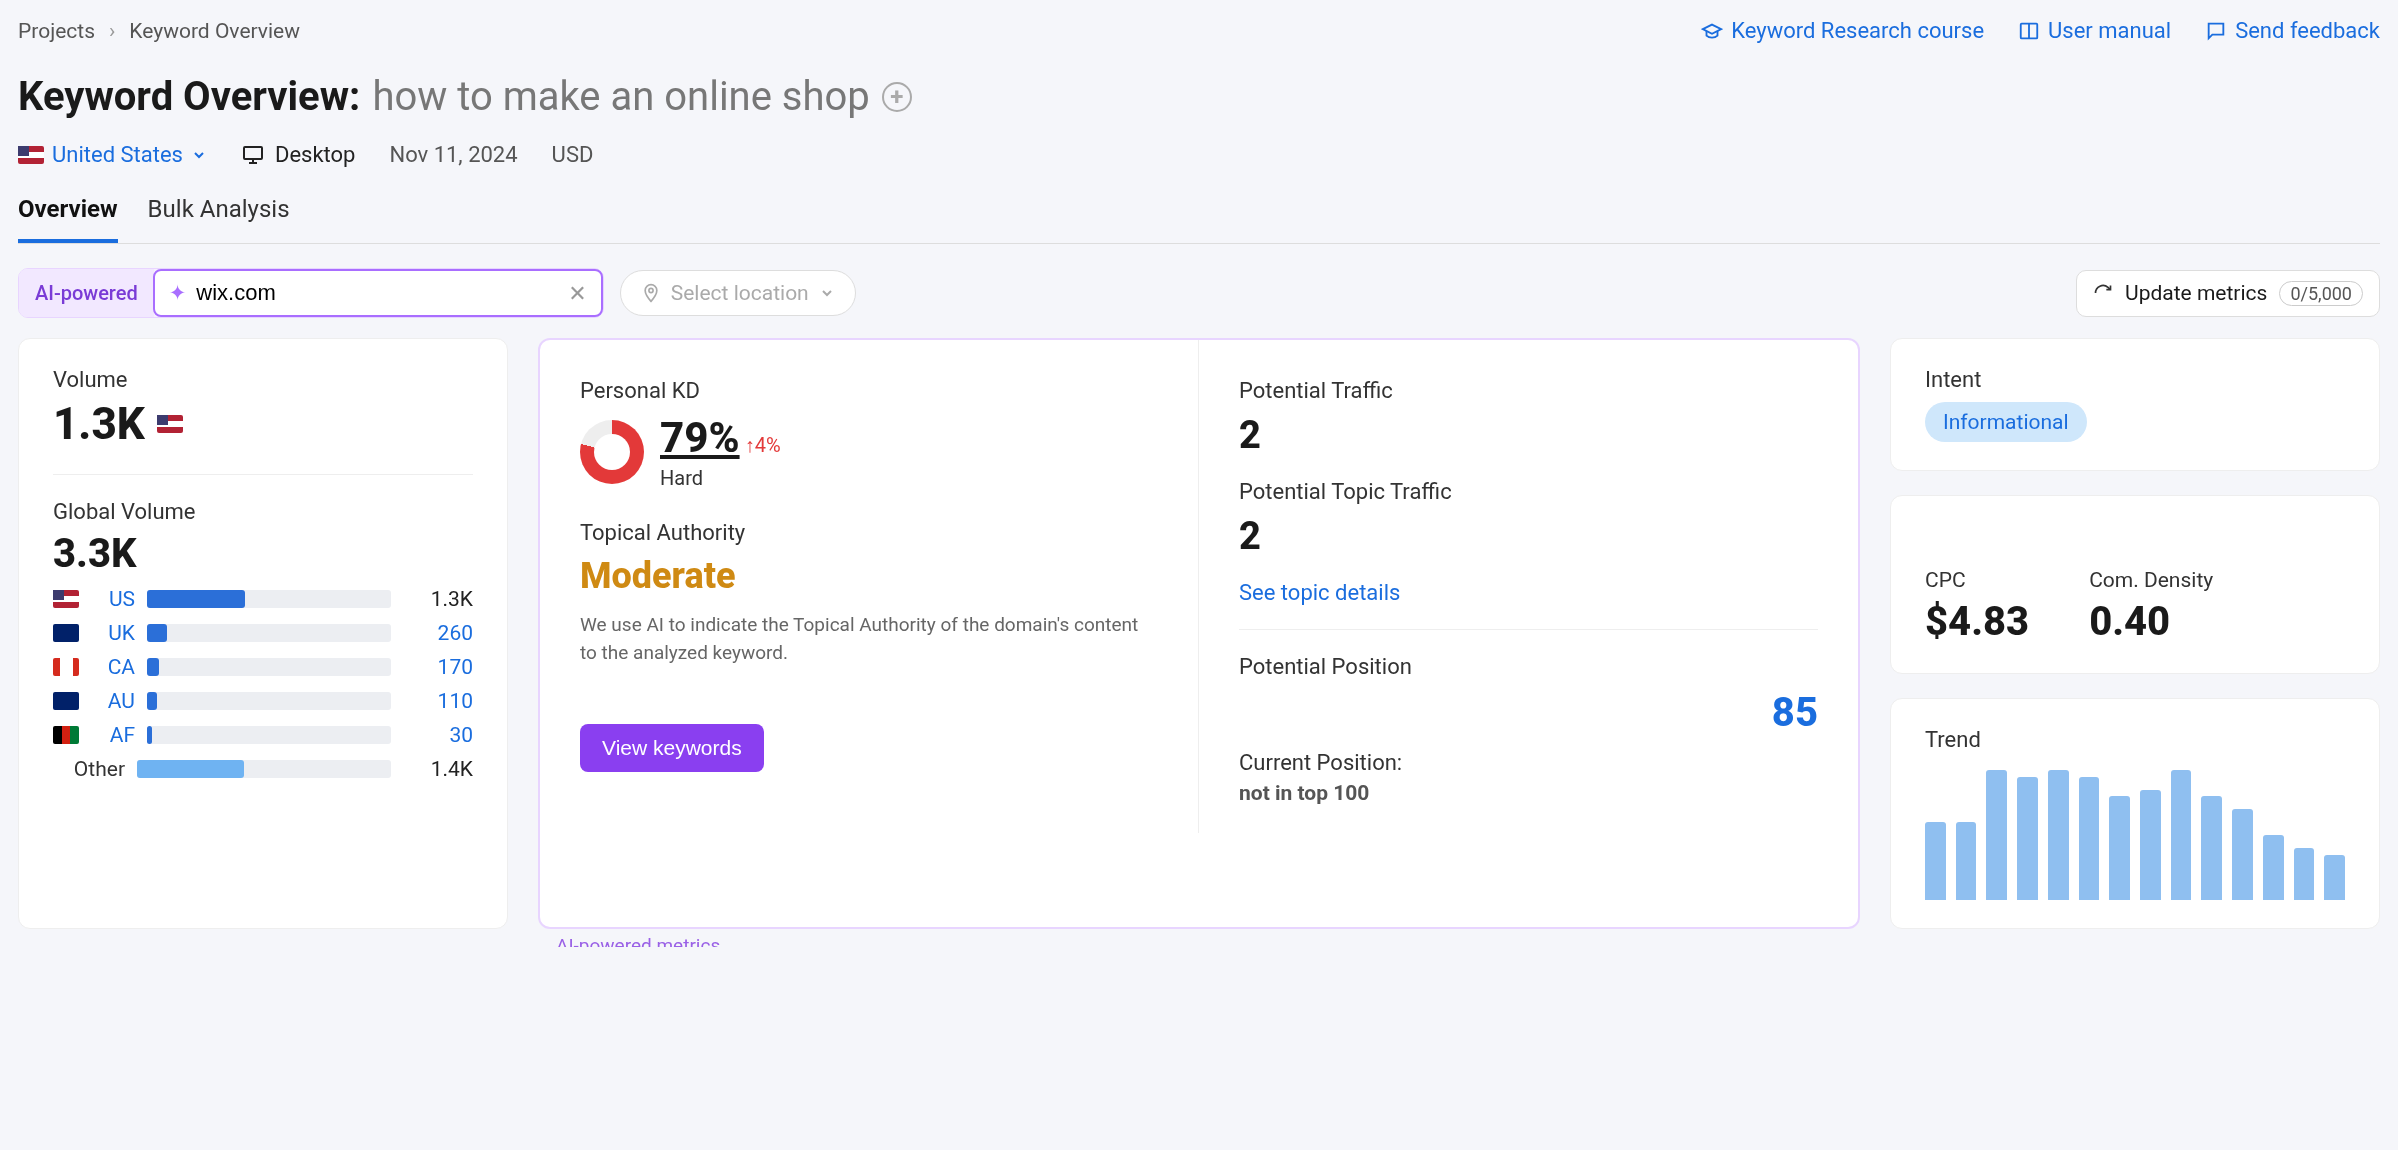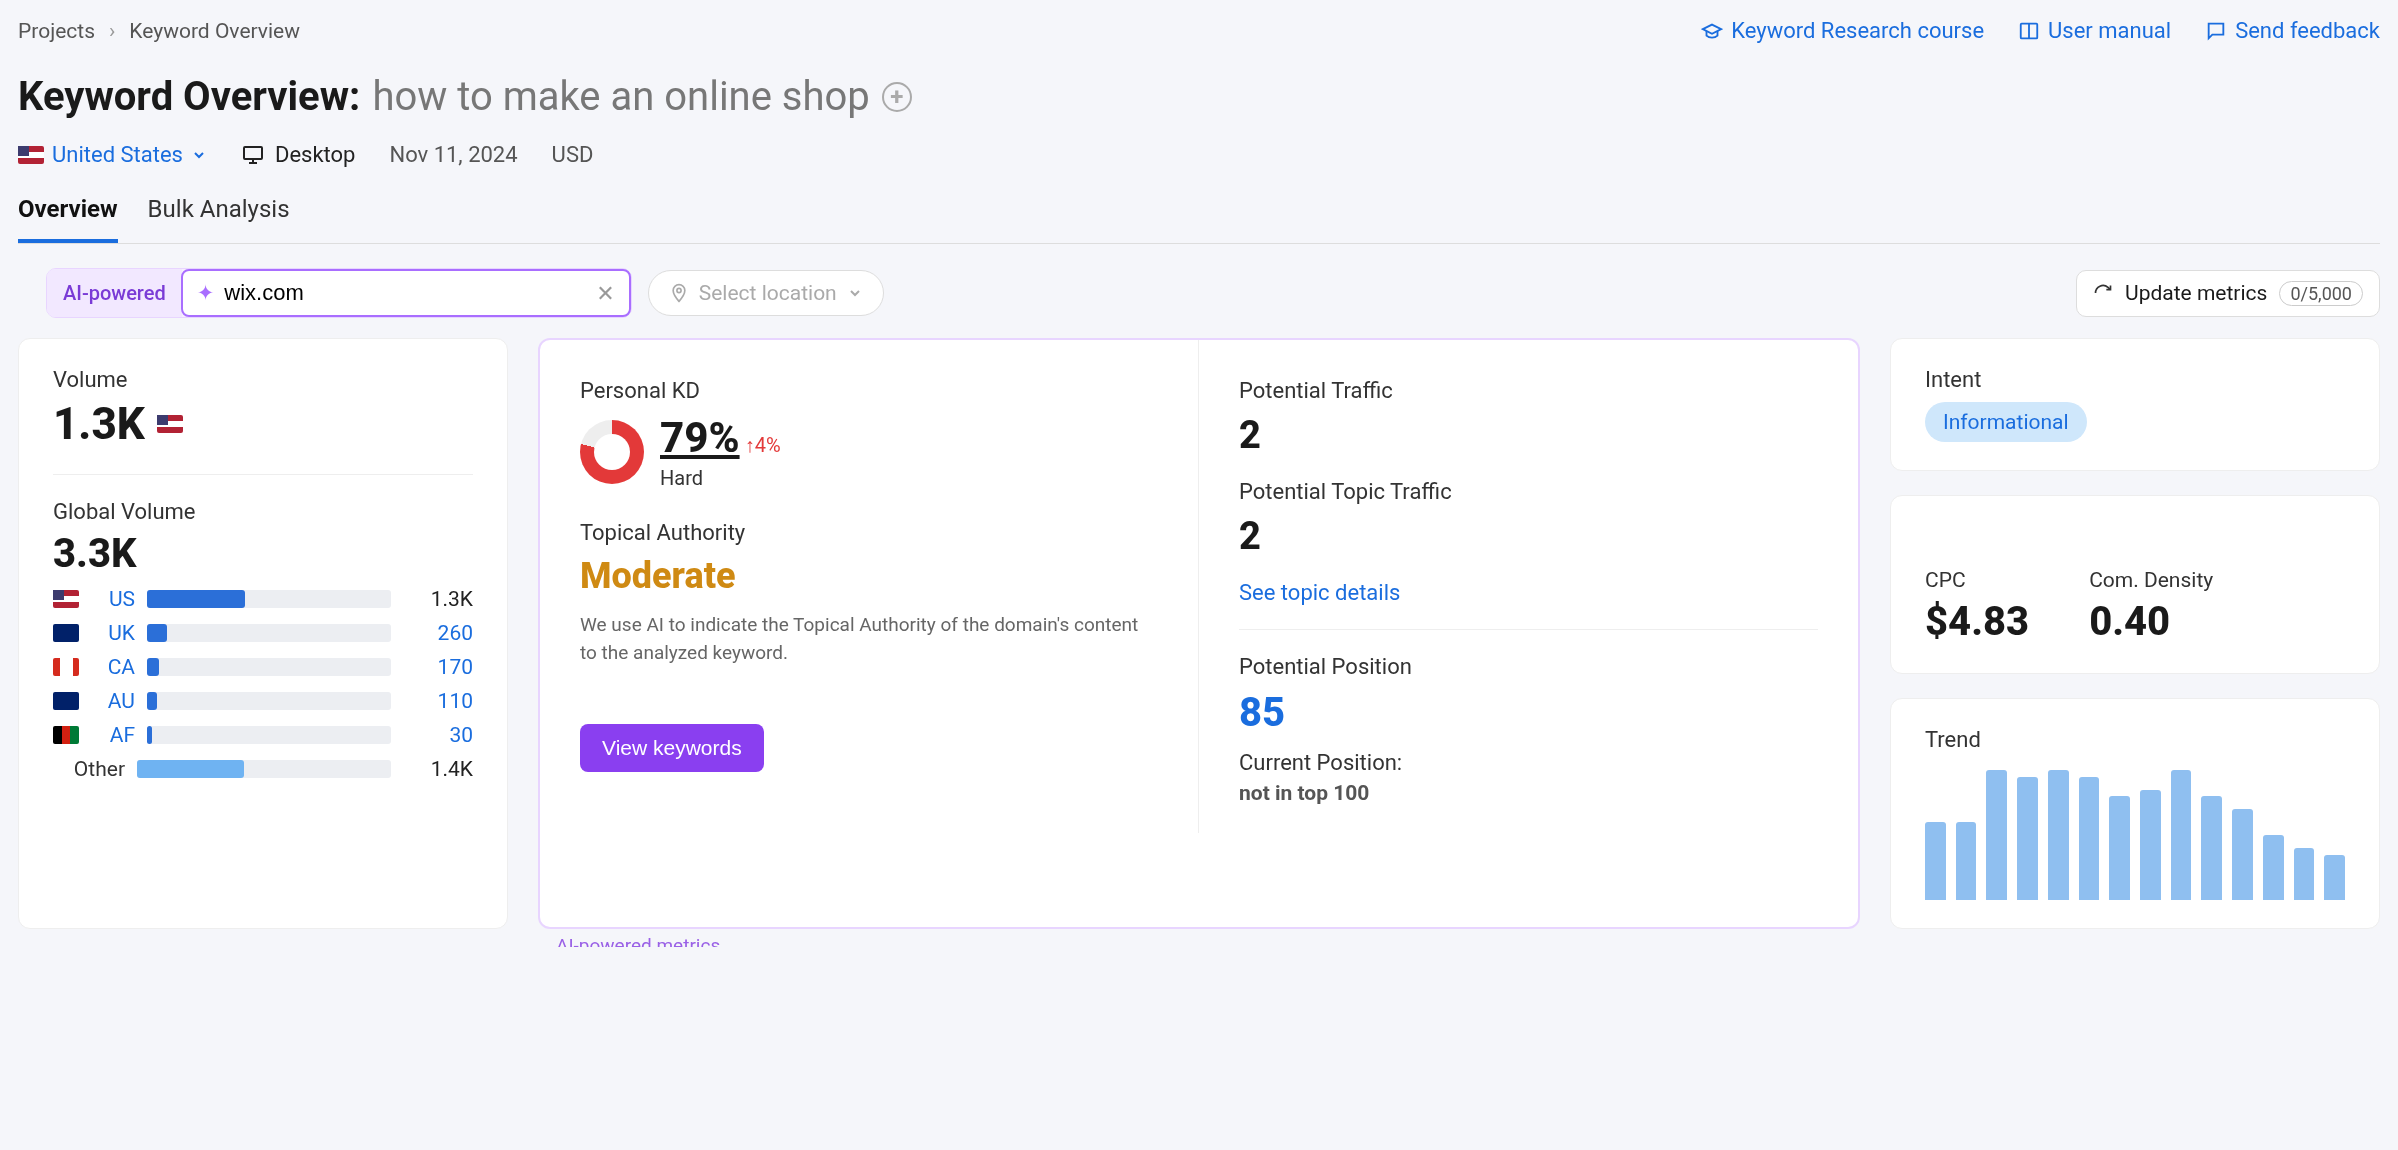--- a/index.html
+++ b/index.html
@@ -27,21 +27,21 @@
 .tabs .tab { padding: 0 0 16px; font-size: 24px; color: #333; cursor: pointer; }
 .tabs .tab.active { font-weight: 700; color: #111; border-bottom: 4px solid #1a6dde; }
 
 .controls-row { display: flex; justify-content: space-between; align-items: center; margin: 24px 0 20px; }
 .controls-left { display: flex; align-items: center; gap: 16px; }
 .ai-badge { background: #f2e8ff; color: #7a3bd6; border-radius: 8px 0 0 8px; padding: 12px 16px; font-weight: 500; font-size: 20px; }
 .domain-input { display: flex; align-items: center; gap: 10px; background: #fff; border: 2px solid #a96eff; border-radius: 8px; padding: 8px 14px; min-width: 450px; }
 .domain-input input { border: none; outline: none; font-size: 22px; flex: 1; }
 .domain-input .clear { color: #999; font-size: 22px; cursor: pointer; }
 .domain-input .spark { color: #a96eff; }
-.ai-wrap { display: flex; align-items: stretch; border: 1px solid #e8d5ff; background: #f7f0ff; border-radius: 10px; margin-left: 28px; }
+.ai-wrap { display: flex; align-items: stretch; border: 1px solid #e8d5ff; background: #f7f0ff; border-radius: 10px; }
 .ai-wrap .domain-input { margin-left: -1px; }
 .loc-select { display: flex; align-items: center; gap: 10px; background: #fff; border: 1px solid #ddd; border-radius: 28px; padding: 10px 20px; color: #aaa; font-size: 21px; cursor: pointer; }
 .update-btn { display: flex; align-items: center; gap: 12px; background: #fff; border: 1px solid #ddd; border-radius: 10px; padding: 10px 16px; font-size: 21px; cursor: pointer; }
 .update-btn .counter { border: 1px solid #ccc; border-radius: 14px; padding: 1px 10px; font-size: 18px; color: #555; }
 
 .grid { display: grid; grid-template-columns: 490px 1fr 490px; gap: 30px; }
 .card { background: #fff; border: 1px solid #eee; border-radius: 12px; padding: 28px 34px; }
 
 .vol-label { font-size: 22px; color: #333; margin-bottom: 6px; }
 .vol-value { font-size: 44px; font-weight: 800; display: flex; align-items: center; gap: 12px; }
@@ -65,21 +65,21 @@
 .kd-donut::after { content: ""; position: absolute; inset: 14px; background: #fff; border-radius: 50%; }
 .kd-val { font-size: 42px; font-weight: 800; text-decoration: underline; }
 .kd-delta { color: #e33939; font-size: 20px; }
 .kd-hard { font-size: 20px; color: #333; margin-top: 4px; }
 .ta-val { font-size: 36px; font-weight: 800; color: #cf8a13; }
 .ta-desc { font-size: 19px; color: #666; margin: 14px 0 22px; line-height: 1.45; }
 .view-kw-btn { background: #8a3ff0; color: #fff; border: none; border-radius: 8px; padding: 12px 22px; font-size: 21px; cursor: pointer; margin-top: 36px; }
 .pt-val { font-size: 38px; font-weight: 800; margin-bottom: 22px; }
 .topic-link { color: #1a6dde; font-size: 22px; cursor: pointer; }
 .divider2 { border-top: 1px solid #eee; margin: 24px 0; }
-.pp-val { font-size: 40px; font-weight: 800; color: #1a6dde; }
+.pp-val { font-size: 40px; font-weight: 800; color: #1a6dde; text-align: right; }
 .cur-pos { font-size: 22px; color: #333; margin-top: 14px; }
 .cur-pos-val { font-weight: 700; color: #555; margin-top: 6px; }
 .aip-label { position: absolute; left: 16px; bottom: -30px; color: #9a61e6; font-size: 19px; }
 
 .right-col { display: flex; flex-direction: column; gap: 24px; }
 .intent-pill { display: inline-block; background: #cfe7fb; color: #1a6dde; border-radius: 24px; padding: 8px 18px; font-size: 21px; }
 .cpc-row { display: flex; gap: 60px; margin-top: 44px; }
 .cpc-block .lbl { font-size: 21px; color: #333; margin-bottom: 6px; }
 .cpc-block .v { font-size: 40px; font-weight: 800; }
 .trend-chart { display: flex; align-items: flex-end; gap: 10px; height: 130px; margin-top: 18px; }

